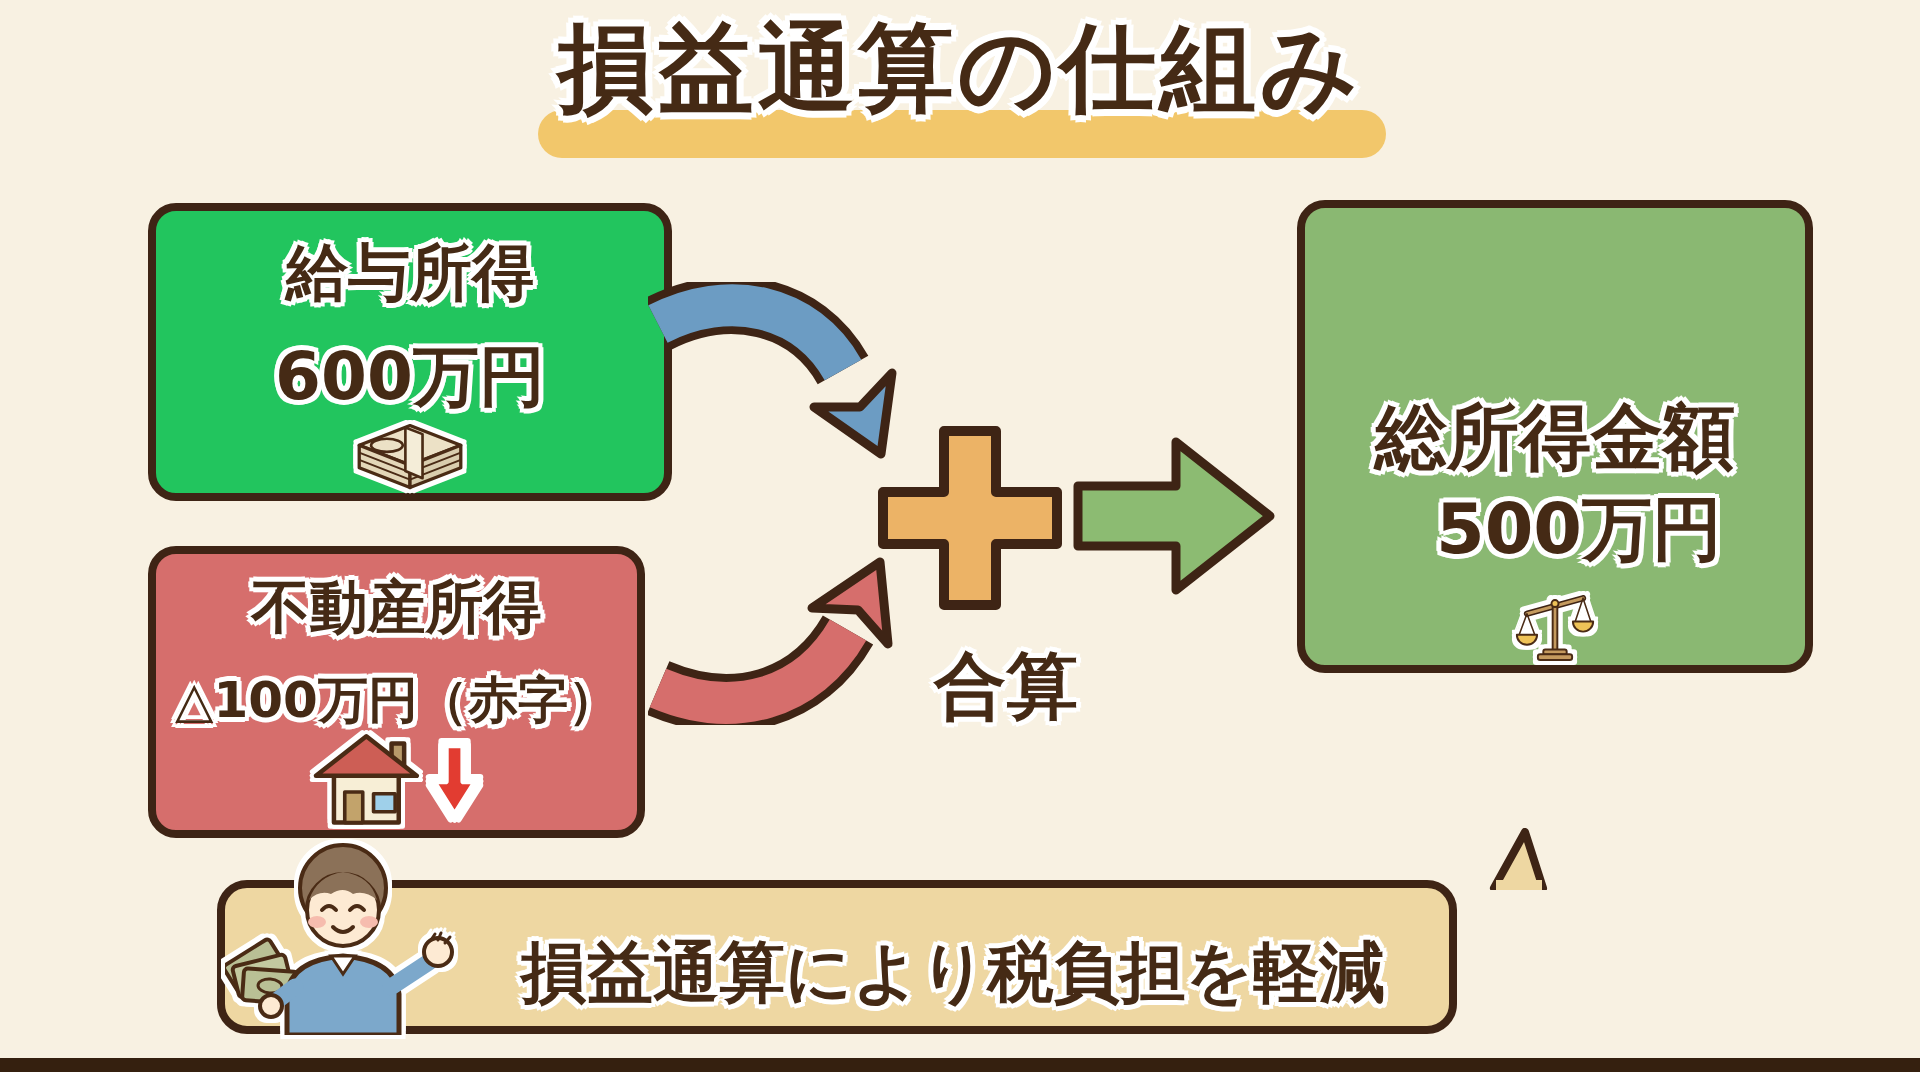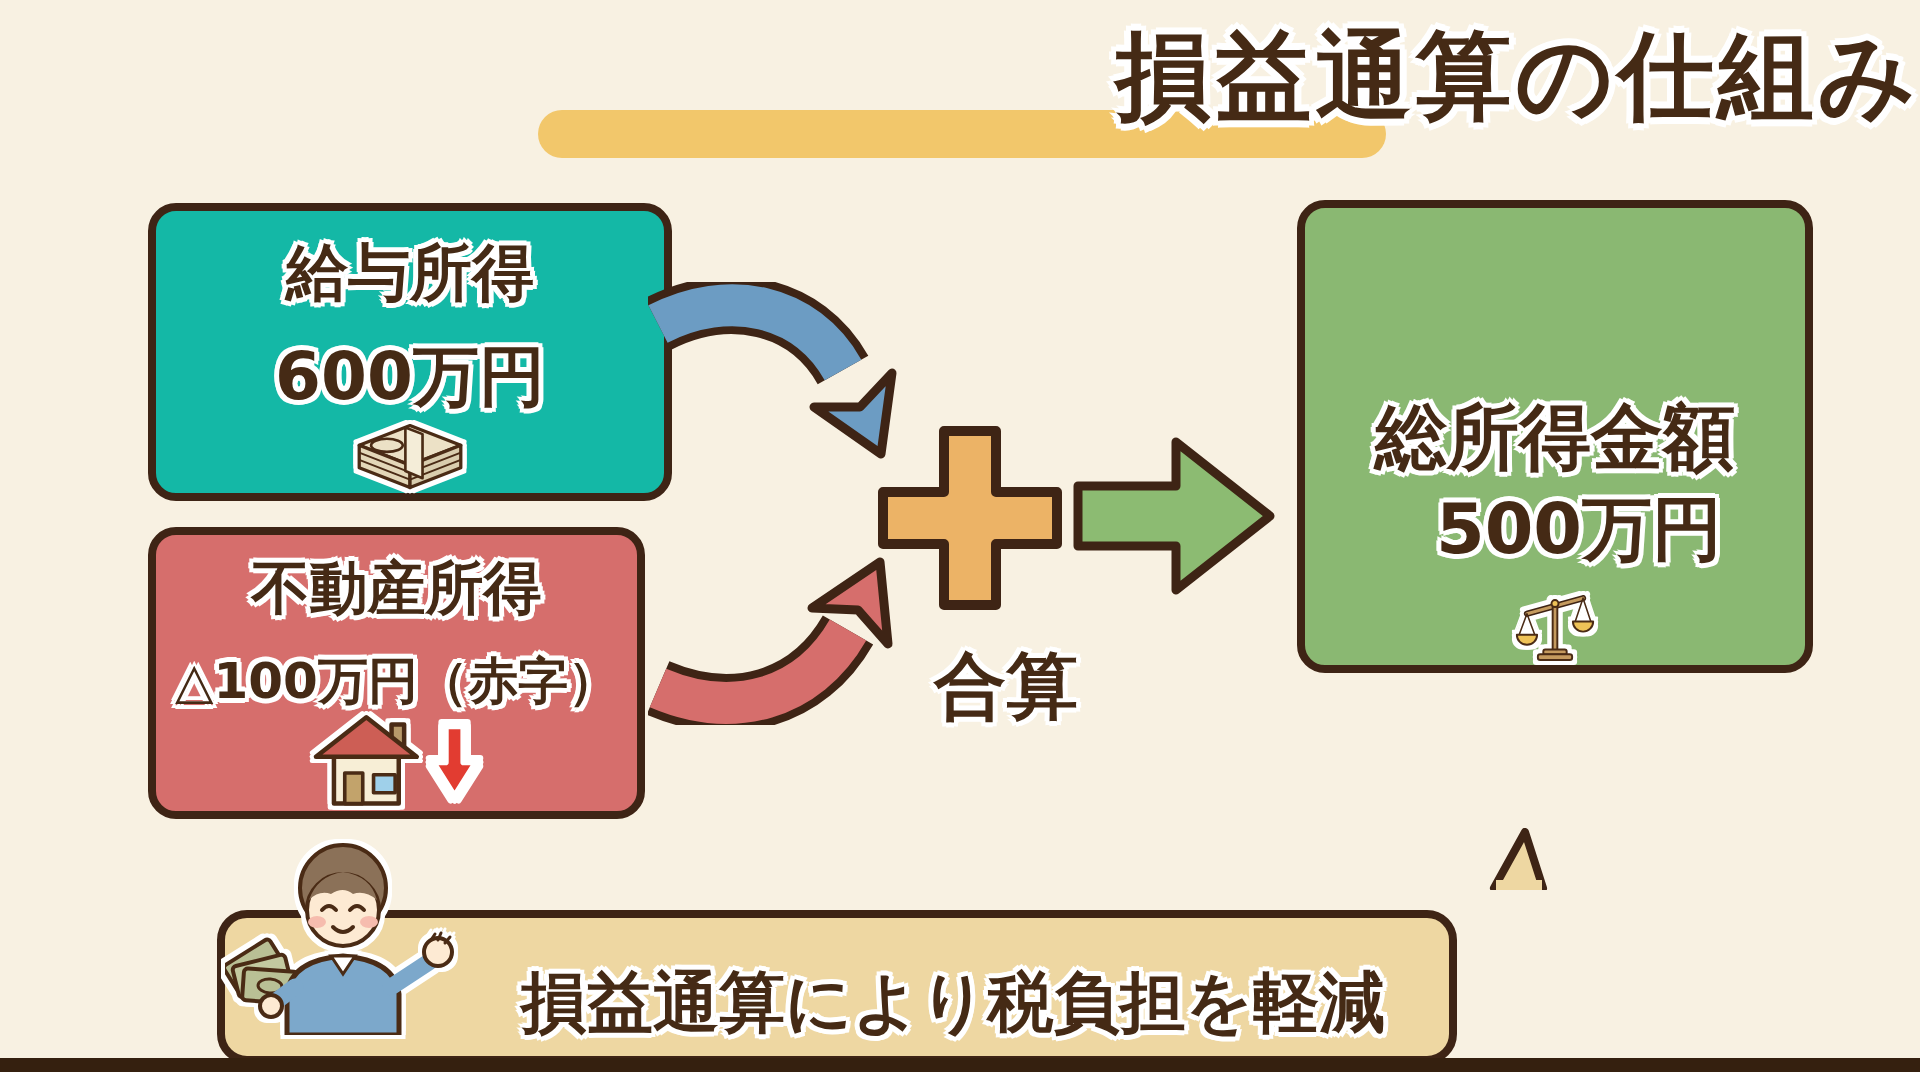--- a/index.html
+++ b/index.html
@@ -24,43 +24,43 @@
   
   .halo{
     filter:drop-shadow(4px 0 0 #fff) drop-shadow(-4px 0 0 #fff)
            drop-shadow(0 4px 0 #fff) drop-shadow(0 -4px 0 #fff);
   }
   .title-bar{
     left:538px;top:110px;width:848px;height:48px;
     background:#f2c76b;border-radius:24px;
   }
   .title{
-    left:0;top:24px;width:1920px;text-align:right;
+    left:0;top:16px;width:1920px;text-align:center;
     font-size:96px;line-height:1.1;letter-spacing:4px;
   }
   .card{
     box-sizing:border-box;border:8px solid #3e2415;border-radius:28px;
     display:flex;flex-direction:column;align-items:center;
   }
-  .card-salary{left:148px;top:203px;width:524px;height:298px;background:#14b8a6;}
-  .card-realestate{left:148px;top:527px;width:497px;height:292px;background:#d66e6c;}
+  .card-salary{left:148px;top:203px;width:524px;height:298px;background:#22c55e;}
+  .card-realestate{left:148px;top:546px;width:497px;height:292px;background:#d66e6c;}
   .card-total{left:1297px;top:200px;width:516px;height:473px;background:#8ab872;}
   .card-label{line-height:1.15;text-align:center;white-space:nowrap;}
   .salary-label{margin-top:26px;font-size:62px;}
   .salary-amount{font-size:66px;}
   .re-label{margin-top:20px;font-size:58px;}
   .re-amount{font-size:50px;}
   .total-label{margin-top:188px;font-size:72px;}
   .total-amount{font-size:70px;margin-top:10px;margin-left:48px;}
   .gassan{
     left:858px;top:616px;width:220px;text-align:right;
     font-size:72px;line-height:1.1;
   }
   .banner{
-    left:217px;top:910px;width:1240px;height:154px;box-sizing:border-box;
+    left:217px;top:880px;width:1240px;height:154px;box-sizing:border-box;
     background:#eed7a2;border:8px solid #3e2415;border-radius:30px;
     display:flex;align-items:center;
   }
   .banner-text{
     margin-left:268px;width:920px;text-align:center;
     font-size:66px;white-space:nowrap;
   }
   .bottom-bar{left:0;top:1058px;width:1920px;height:14px;background:#35200f;}
 </style>
 </head>

